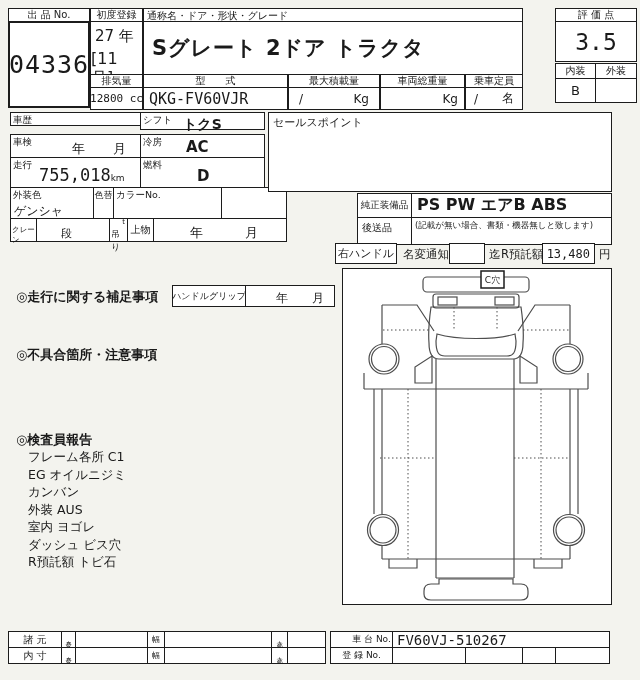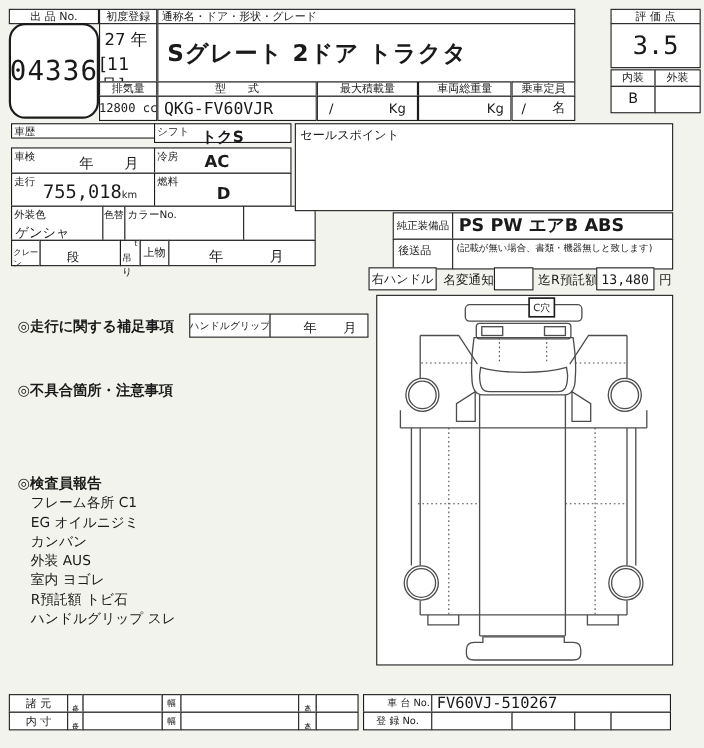--- a/index.html
+++ b/index.html
@@ -21,21 +21,21 @@
   .big-title{font-size:21px;font-weight:bold;letter-spacing:1px;display:flex;align-items:center;padding-left:8px;overflow:hidden;white-space:nowrap;}
   .sec-title{font-size:13px;font-weight:bold;white-space:nowrap;}
   .vert{writing-mode:vertical-rl;text-orientation:upright;font-size:6.5px;line-height:1;letter-spacing:0;}
   .list{font-size:12.5px;line-height:17.5px;white-space:nowrap;}
   .tiny{font-size:8.5px;}
 </style>
 </head>
 <body>
 
 <div class="a cell clbl" style="left:8px;top:8px;width:82px;height:14px;">出 品 No.</div>
-<div class="a cell val mono" style="left:8px;top:21px;width:82px;height:87px;border-width:2px;font-size:25px;letter-spacing:1px;border-radius:15px;">04336</div>
+<div class="a cell val mono" style="left:8px;top:21px;width:82px;height:87px;border-width:2px;font-size:25px;letter-spacing:1px;">04336</div>
 
 <div class="a cell clbl" style="left:90px;top:8px;width:53px;height:14px;">初度登録</div>
 <div class="a cell" style="left:90px;top:21px;width:53px;height:54px;">
   <div style="font-size:15px;padding:5px 0 0 4px;">27 年</div>
   <div style="font-size:16px;padding:3px 0 0 0;">[11 月]</div>
 </div>
 
 <div class="a cell lbl" style="left:143px;top:8px;width:380px;height:14px;">通称名・ドア・形状・グレード</div>
 <div class="a cell big-title" style="left:143px;top:21px;width:380px;height:54px;">Sグレート 2ドア トラクタ</div>
 
@@ -164,22 +164,22 @@
 
 <div class="a sec-title" style="left:16px;top:346px;">◎不具合箇所・注意事項</div>
 
 <div class="a sec-title" style="left:16px;top:431px;">◎検査員報告</div>
 <div class="a list" style="left:28px;top:448px;">
   <div>フレーム各所 C1</div>
   <div>EG オイルニジミ</div>
   <div>カンバン</div>
   <div>外装 AUS</div>
   <div>室内 ヨゴレ</div>
+  <div>ダッシュ ビス穴</div>
   <div>R預託額 トビ石</div>
-  <div>ハンドルグリップ スレ</div>
 </div>
 
 <div class="a cell" style="left:342px;top:268px;width:270px;height:337px;">
 <svg width="268" height="335" viewBox="0 0 268 335">
   <g fill="none" stroke="#4d4d4d" stroke-width="1.2">
 
     <rect x="80" y="8" width="106" height="15" rx="4"></rect>
 
     <rect x="90" y="25" width="86" height="14" rx="3"></rect>
     <rect x="95" y="28" width="19" height="8"></rect>

